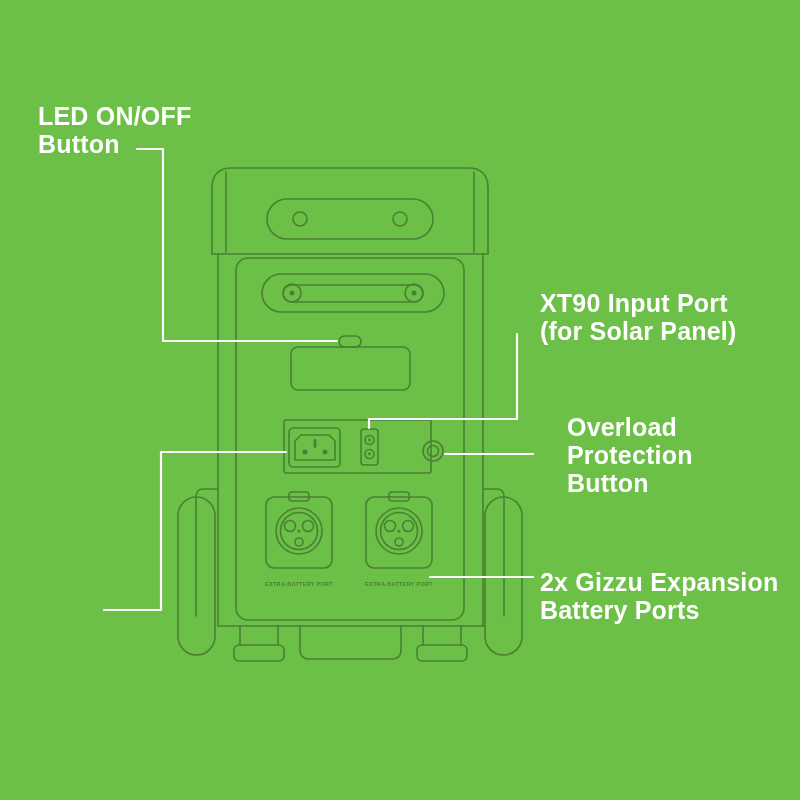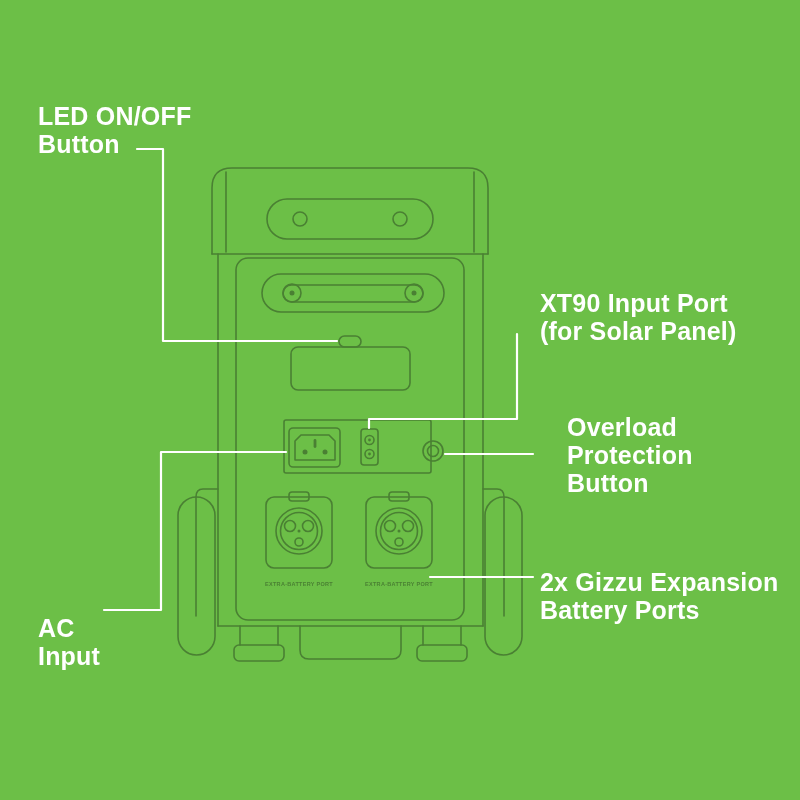--- a/index.html
+++ b/index.html
@@ -156,16 +156,14 @@
   <div class="callout-label" style="left:540px; top:289px;">XT90 Input Port
 (for Solar Panel)</div>
 
   <div class="callout-label" style="left:540px; top:413px;margin-left:27px;">Overload
 Protection
 Button</div>
 
   <div class="callout-label" style="left:540px; top:556px;margin-top:12px;">2x Gizzu Expansion
 Battery Ports</div>
 
-  <div class="callout-label" style="left:38px; top:614px;">AC
-Input</div>
 
 </div>
 
 </body></html>

